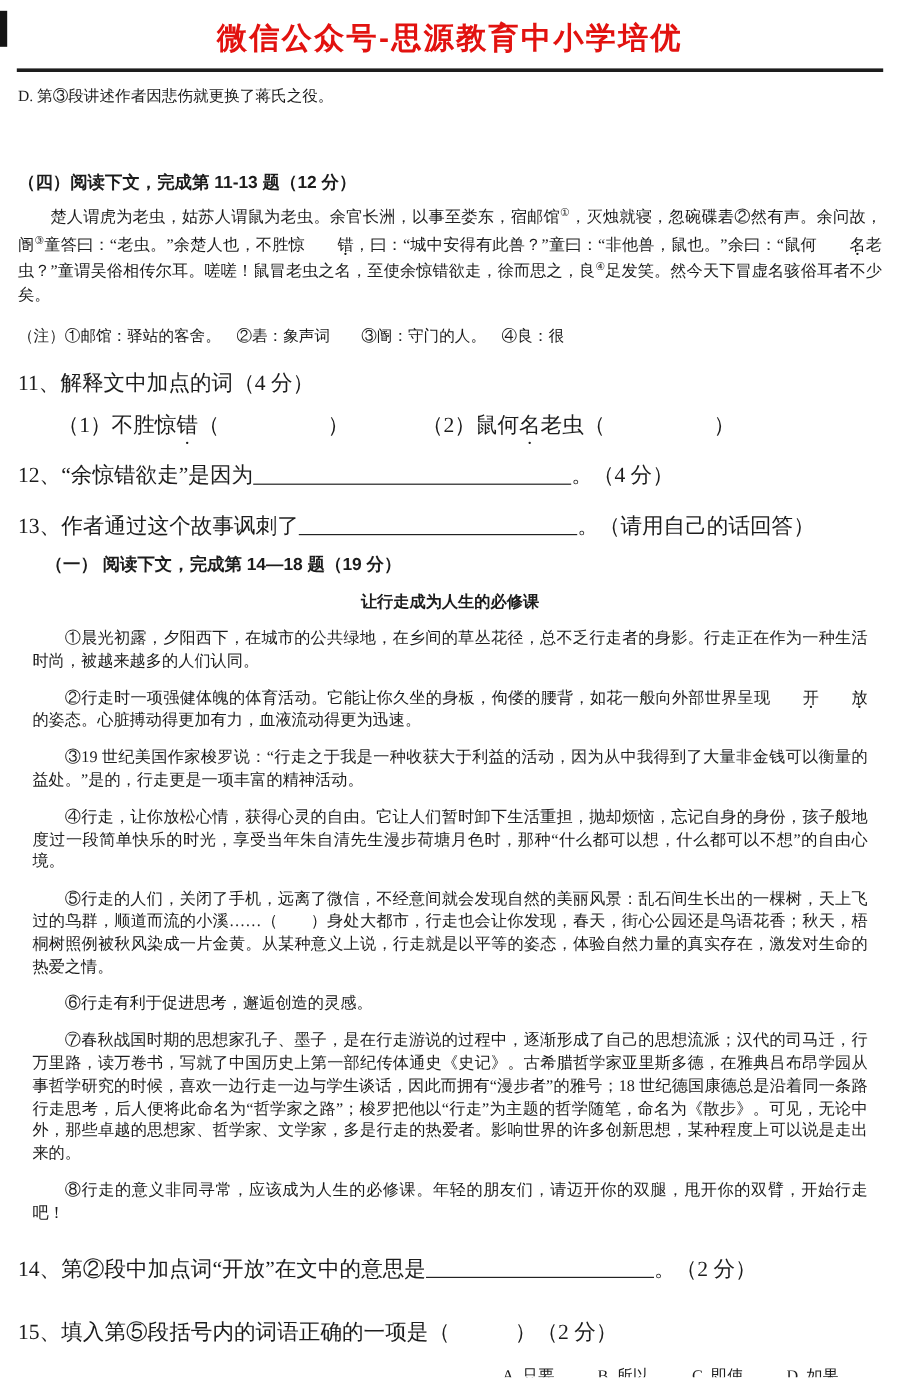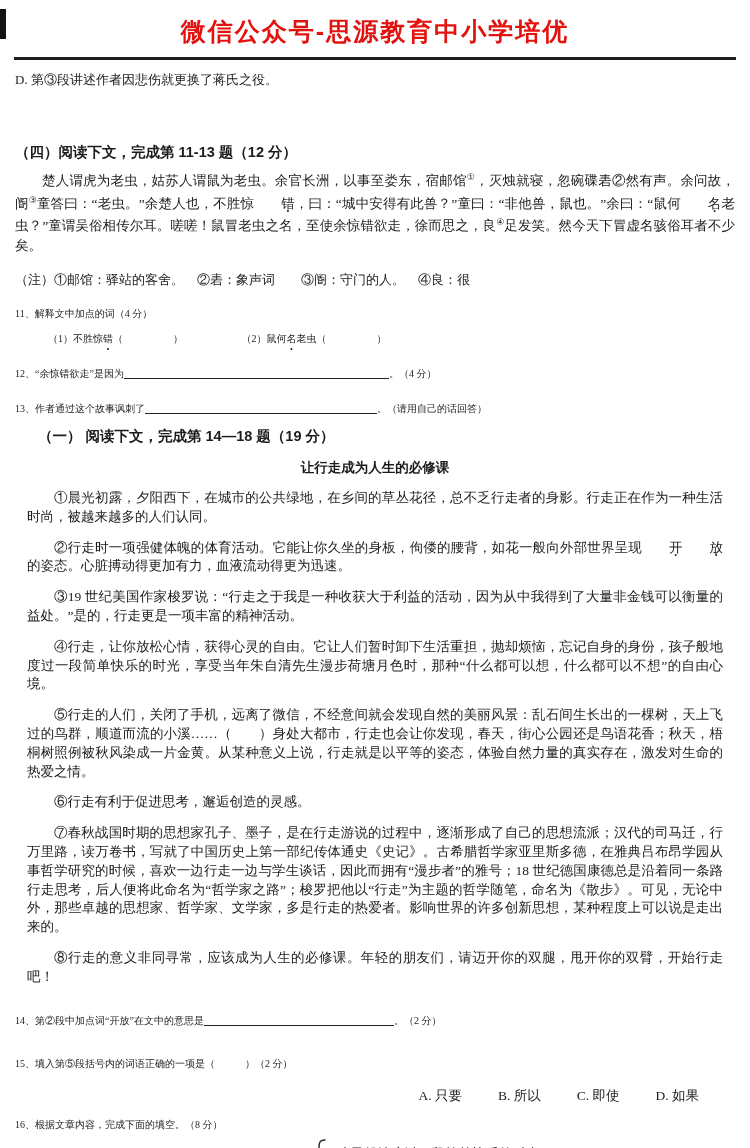--- a/index.html
+++ b/index.html
@@ -14,21 +14,21 @@
     font-weight:bold;font-size:25px;letter-spacing:2px;
   }
   .rule{height:0;border-top:3px solid #1d1d1d;margin:9px 14px 0;}
   .dline{margin:11px 15px 0;font-size:13px;}
   .sec-head{
     margin:54px 15px 0;font-size:14.5px;font-weight:bold;
     font-family:"Liberation Sans","DejaVu Sans",sans-serif;
   }
   .passage{margin:6px 15px 0;font-size:13.5px;line-height:19.5px;text-indent:2em;text-align:justify;}
   .note{margin:16px 15px 0;font-size:13px;}
-  .q{margin:18px 15px 0;font-size:10px;}
+  .q{margin:18px 15px 0;font-size:18px;}
   .q11-parts{padding-left:33px;margin-top:11px;}
   .part2{margin-left:56px;}
   .blank{display:inline-block;border-bottom:1.4px solid #222;height:14px;vertical-align:-2px;}
   .w12{width:265px;}
   .w13{width:232px;}
   .w14{width:190px;}
   .modern-head{
     margin:31px 0 0 155px;font-size:16px;font-weight:bold;
     font-family:"Liberation Sans","DejaVu Sans",sans-serif;
   }

